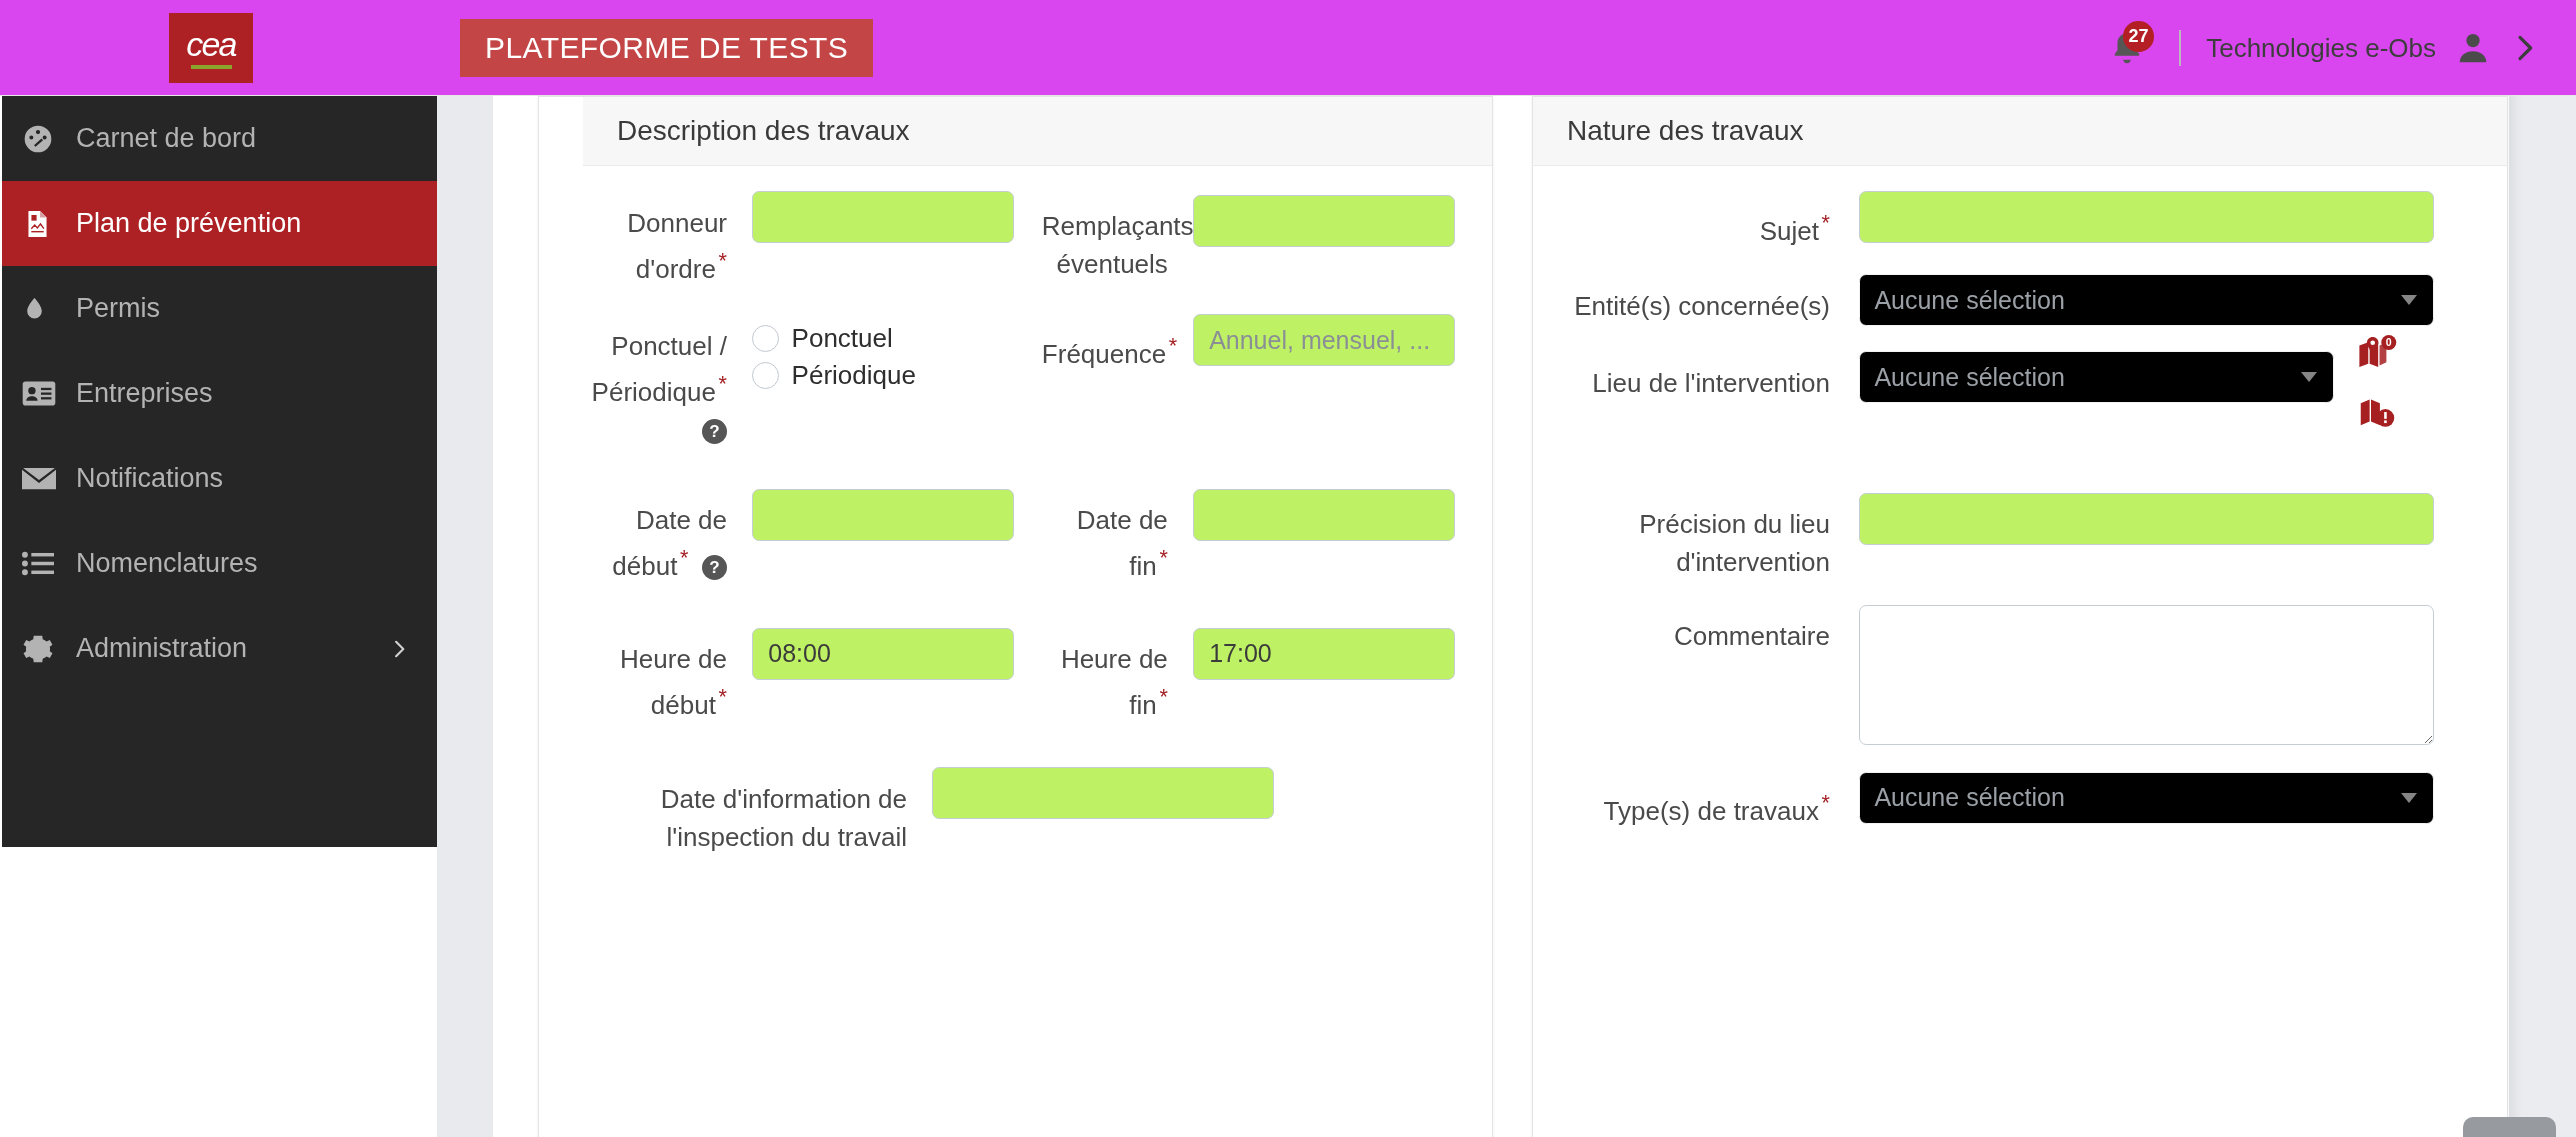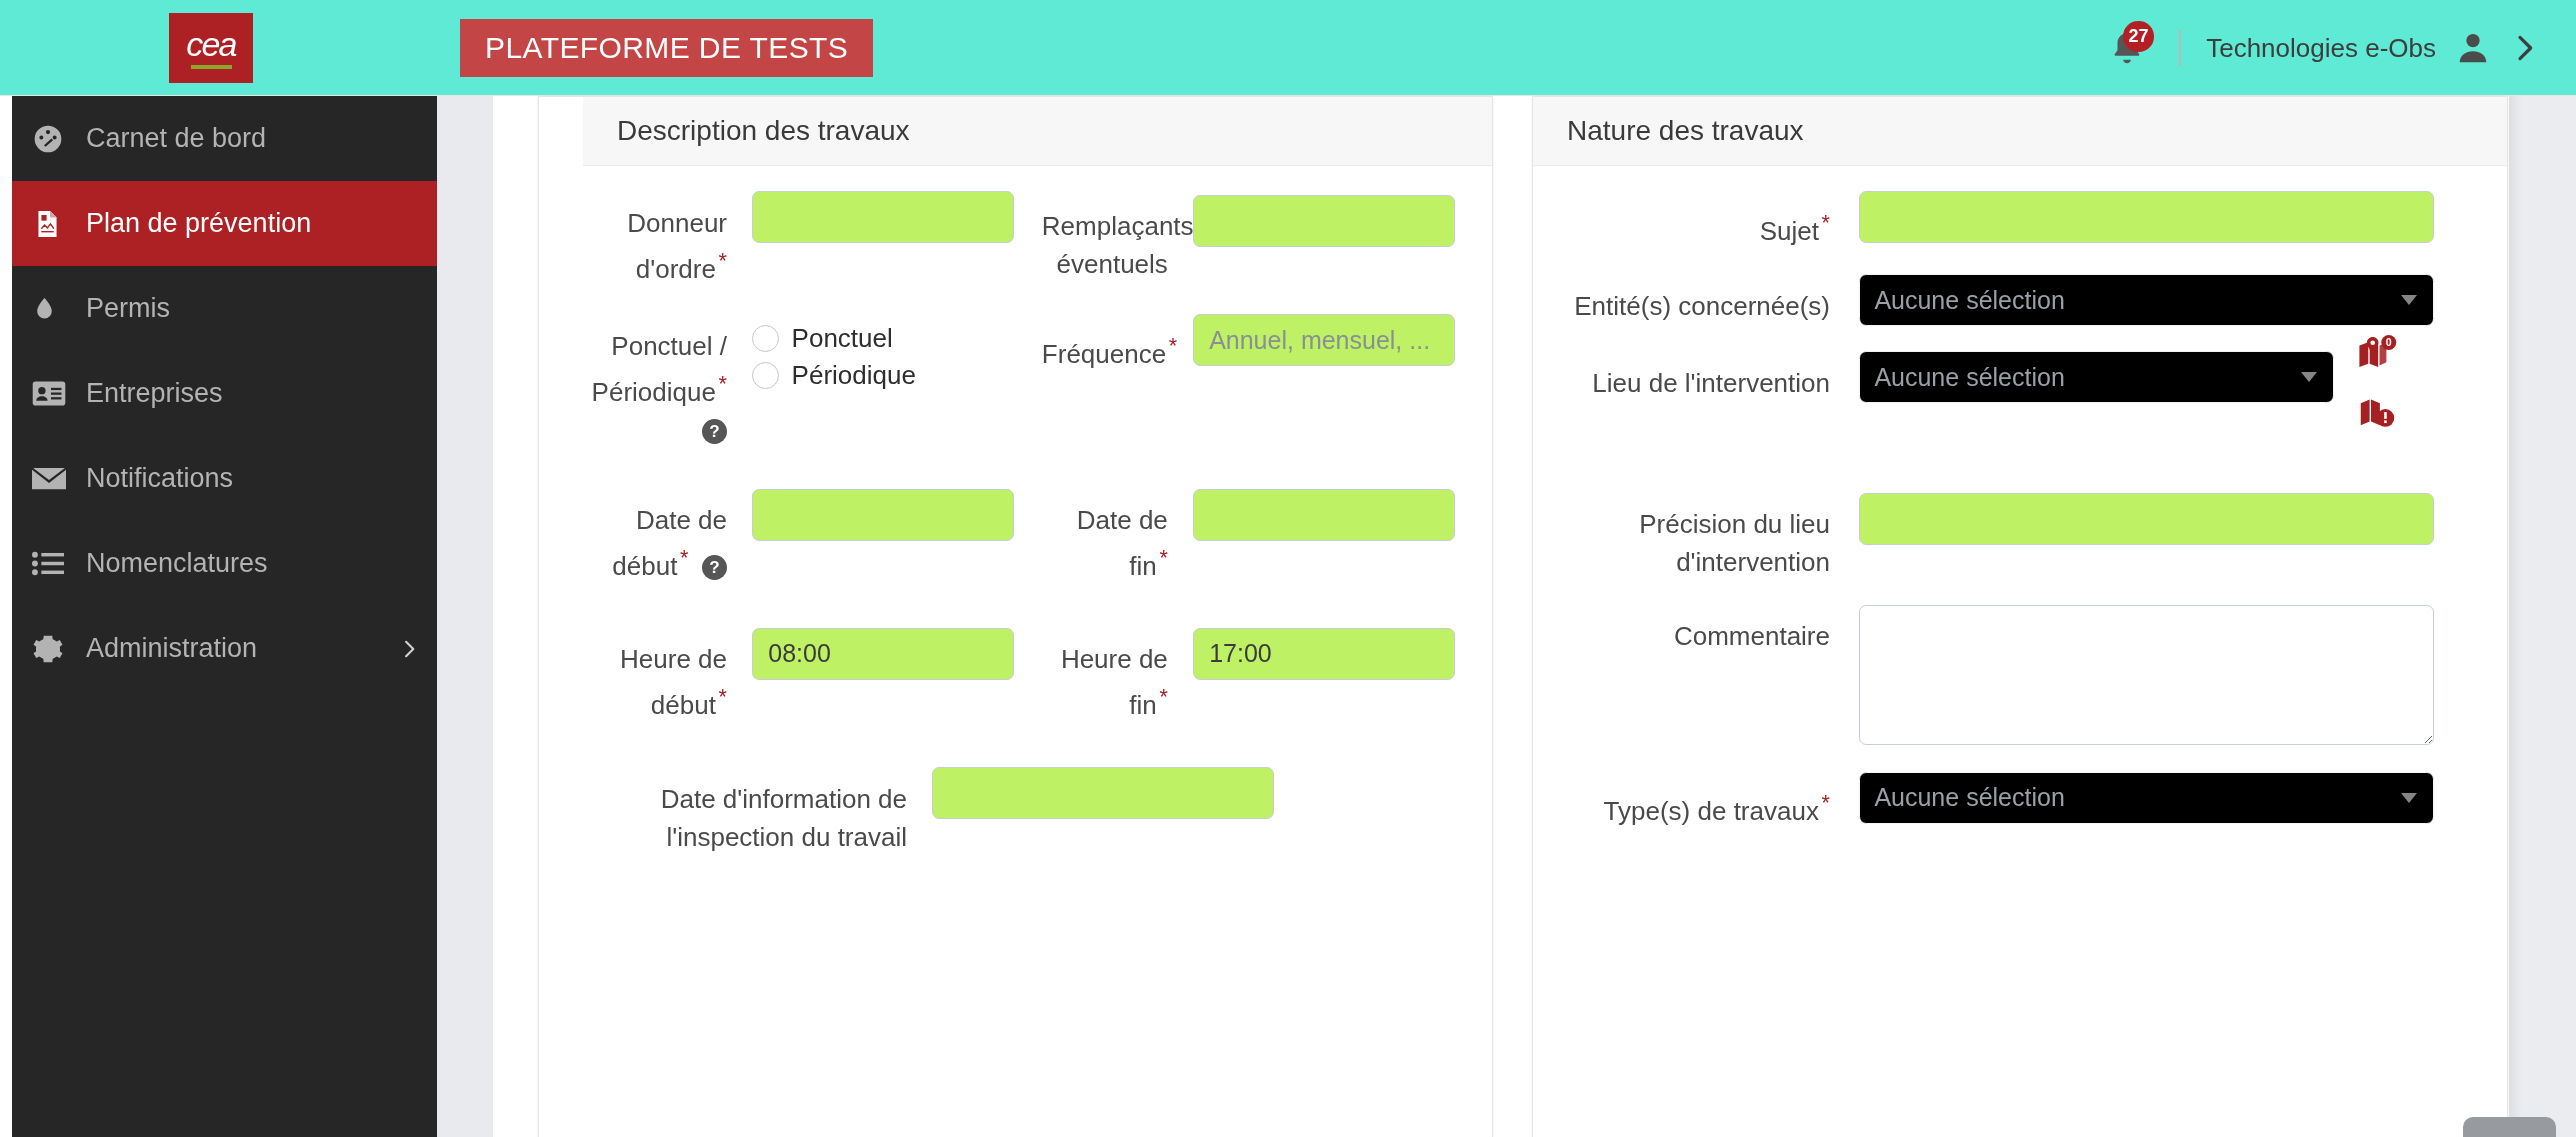--- a/index.html
+++ b/index.html
@@ -9,21 +9,21 @@
     width: 2576px; height: 1138px;
     overflow: hidden;
     background: #ffffff;
     font-family: "Liberation Sans", sans-serif;
   }
 
   
   .topbar {
     position: absolute; left: 0; top: 0;
     width: 2576px; height: 96px;
-    background: #5eead4;
+    background: #d946ef;
     border-bottom: 0.9px solid #e6e6e6;
     display: flex; align-items: center;
   }
   .logo-box {
     position: absolute; left: 169px; top: 12.6px;
     width: 84px; height: 70px;
     background: #AD2124;
     display: flex; flex-direction: column;
     align-items: center; justify-content: center;
   }
@@ -67,22 +67,22 @@
 
   
   .body-area {
     position: absolute; left: 0; top: 96px;
     width: 2576px; height: 1042px;
     background: #ffffff;
   }
 
   
   .sidebar {
-    position: absolute; left: 12px; top: 0;
-    width: 437px; height: 1042px;
+    position: absolute; left: 2px; top: 0;
+    width: 437px; height: 751px;
     background: #262626;
   }
   .nav-item {
     position: relative;
     height: 85px;
     display: flex; align-items: center;
     padding-left: 20px;
     color: #b3b3b3;
     font-size: 27px;
     cursor: pointer;

